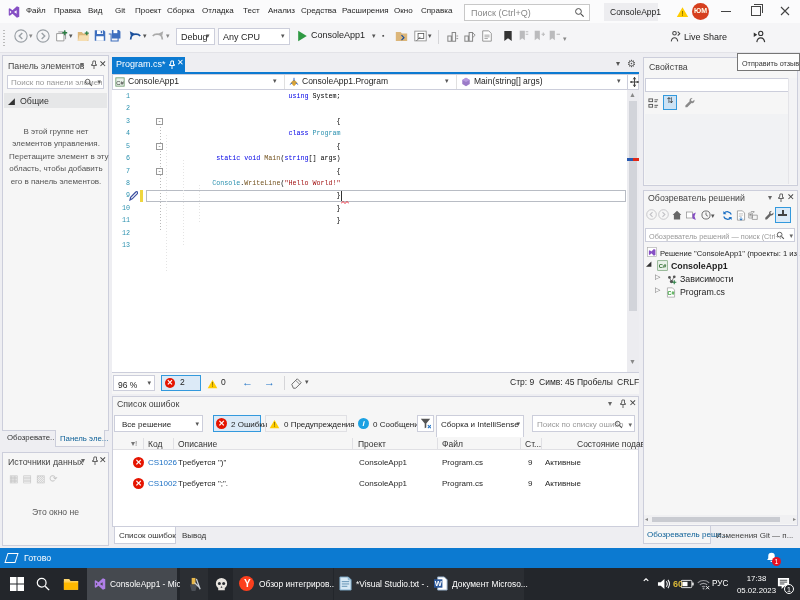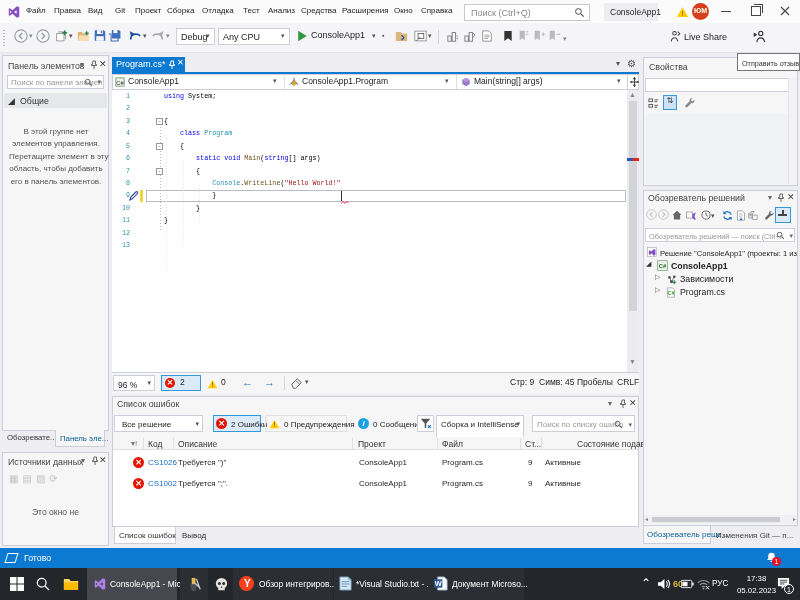--- a/index.html
+++ b/index.html
@@ -1,18 +1,18 @@
 <!DOCTYPE html>
 <html><head><meta charset="utf-8">
 <style>
   html,body{margin:0;padding:0;}
   #screen{position:relative;width:800px;height:600px;overflow:hidden;
     background:#eeeef2;font-family:"Liberation Sans",sans-serif;color:#1e1e1e;}
   .abs{position:absolute;}
-  .mono{font-family:"Liberation Mono",monospace;}
+  .mono{font-family:"Liberation Mono",monospace;text-align:right;}
   .bd{border:1px solid #cccedb;}
   .combo{background:#fff;border:1px solid #cccedb;box-sizing:border-box;}
 </style></head>
 <body>
 <div id="screen">
 
 <div class="abs" style="left:0;top:0;width:800px;height:23px;background:#fbfbfc;"></div>
 <svg class="abs" style="left:7px;top:5px" width="14" height="14" viewBox="0 0 24 24">
  <path fill="#864fc4" d="M17 2 9.4 9.2 4.8 5.6 3 6.5v11l1.8.9 4.6-3.6L17 22l4-1.8V3.8L17 2zM5 14.7V9.3L7.7 12 5 14.7zM16.5 15 12 12l4.5-3v6z"></path>
 </svg>

